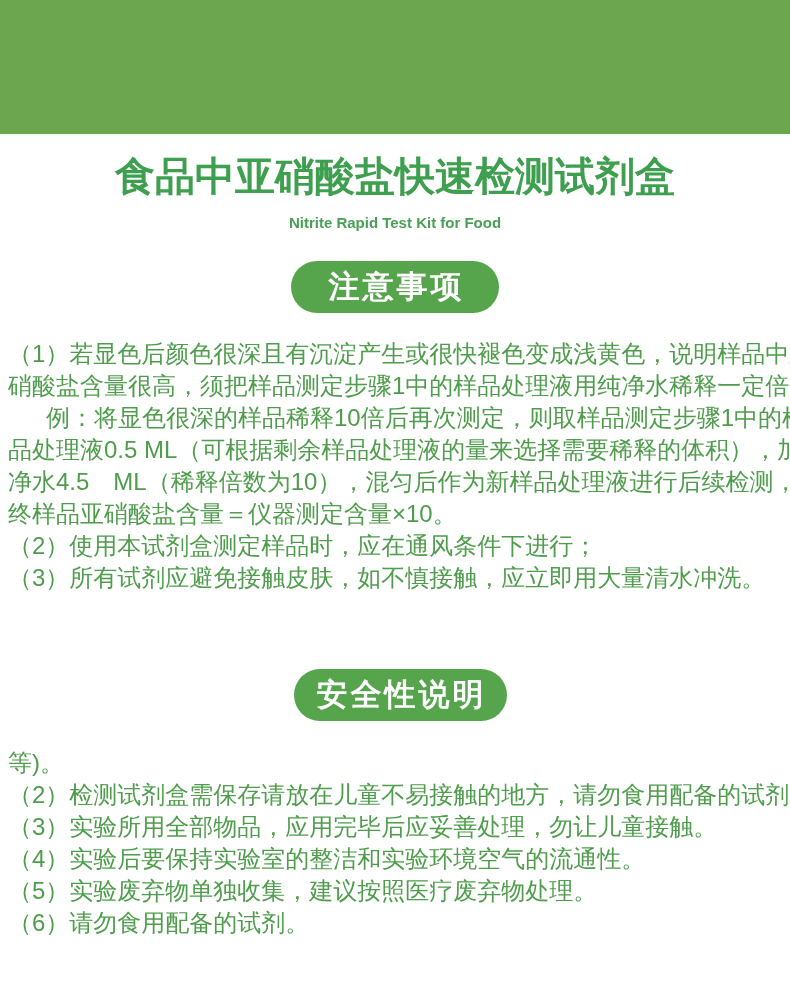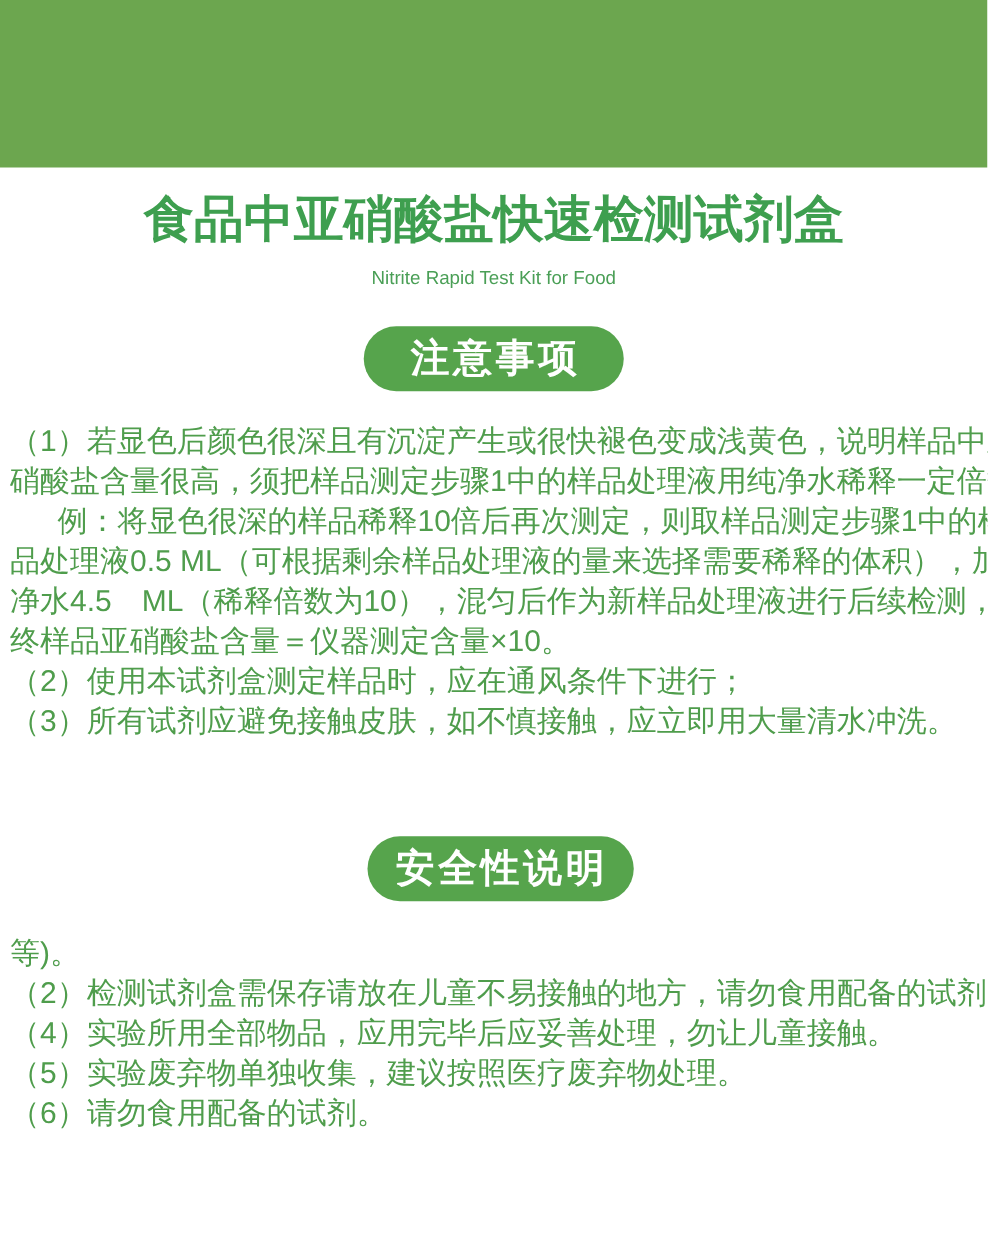--- a/index.html
+++ b/index.html
@@ -33,21 +33,21 @@
     color: var(--title);
     letter-spacing: 0px;
     white-space: nowrap;
   }
   .page-subtitle {
     margin-top: 6px;
     height: 22px;
     line-height: 22px;
     text-align: center;
     font-size: 15px;
-    font-weight: 400;
+    font-weight: 700;
     color: var(--subtitle);
   }
   .badge-row {
     display: flex;
     justify-content: center;
   }
   .badge-row.first { margin-top: 27px; }
   .badge-row.second { margin-top: 75px; padding-left: 10px; }
   .badge {
     min-width: 208px;
@@ -98,16 +98,17 @@
   <span class="line">（3）所有试剂应避免接触皮肤，如不慎接触，应立即用大量清水冲洗。</span>
 </div>
 
 <div class="badge-row second">
   <div class="badge">安全性说明</div>
 </div>
 
 <div class="section-text second">
   <span class="line">等)。</span>
   <span class="line">（2）检测试剂盒需保存请放在儿童不易接触的地方，请勿食用配备的试剂。</span>
-  <span class="line">（4）实验所用全部物品，应用完毕后应妥善处理，勿让儿童接触。</span>
+  <span class="line">（3）实验所用全部物品，应用完毕后应妥善处理，勿让儿童接触。</span>
+  <span class="line">（4）实验后要保持实验室的整洁和实验环境空气的流通性。</span>
   <span class="line">（5）实验废弃物单独收集，建议按照医疗废弃物处理。</span>
   <span class="line">（6）请勿食用配备的试剂。</span>
 </div>
 
 </body></html>

